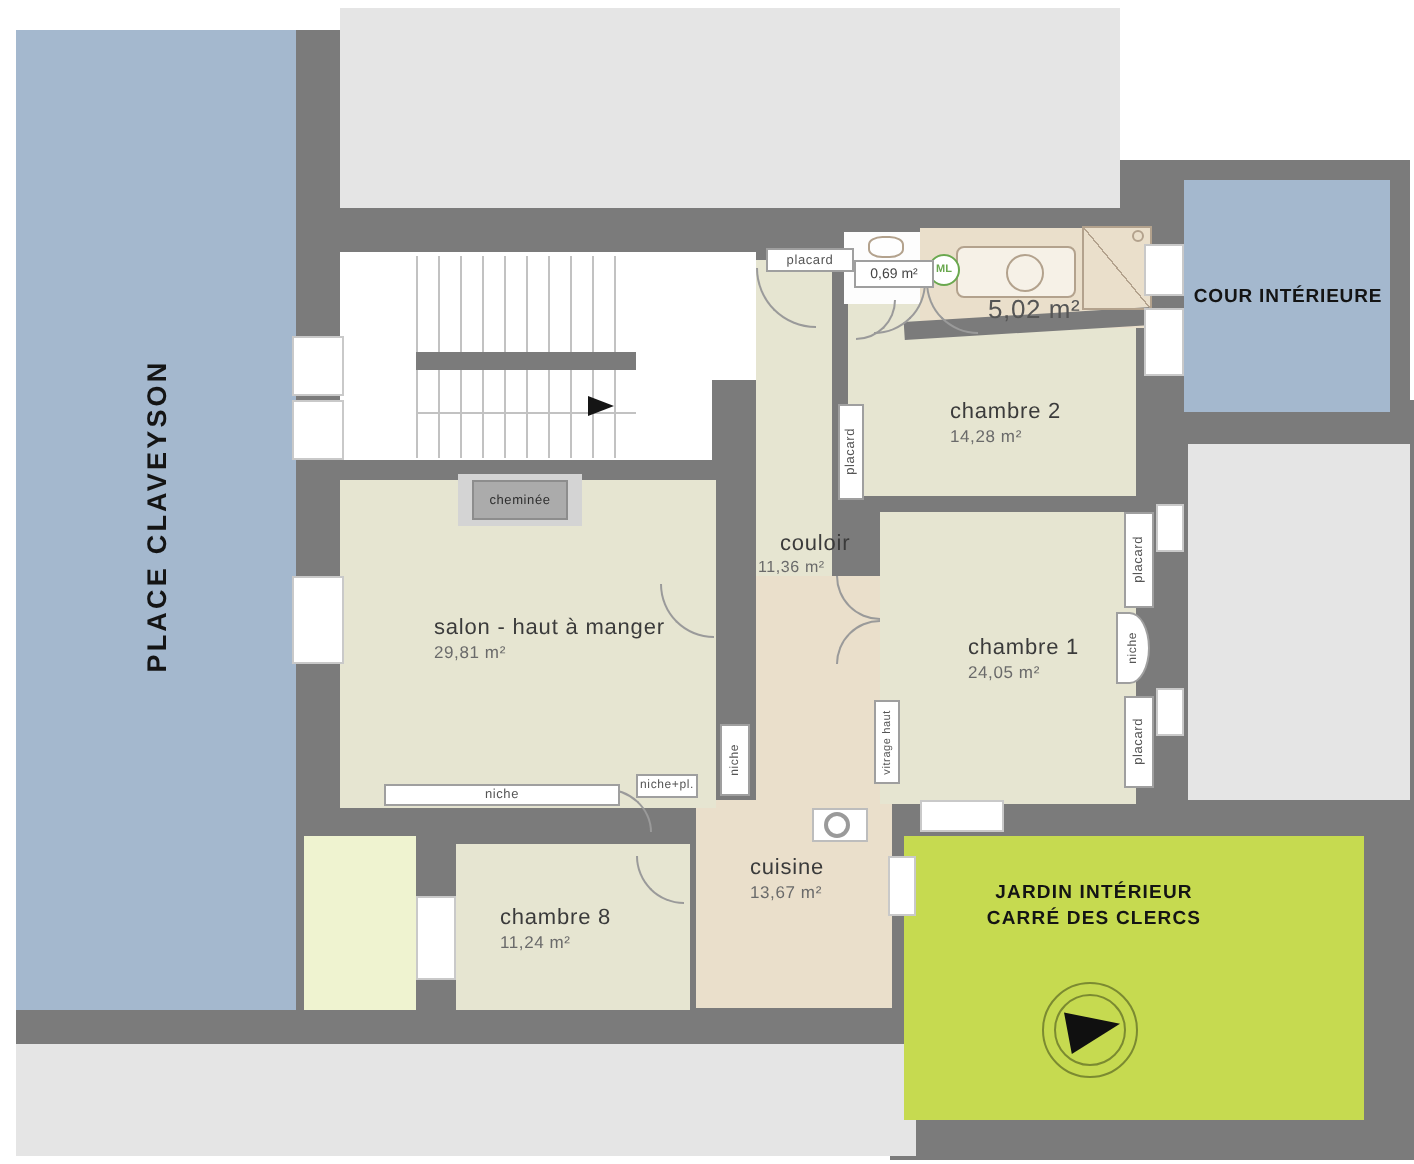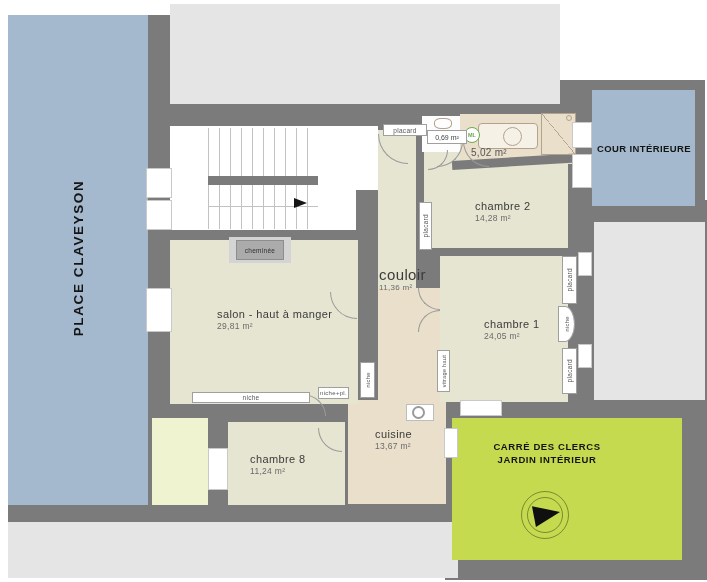--- a/index.html
+++ b/index.html
@@ -56,22 +56,22 @@
   <div class="a bldg" style="left:8px;top:522px;width:450px;height:56px;"></div>
   <div class="a bldg" style="left:594px;top:222px;width:111px;height:178px;"></div>
   <div class="a blue" style="left:592px;top:90px;width:103px;height:116px;"></div>
   <div class="a" style="left:592px;top:141px;width:104px;height:14px;display:flex;align-items:center;justify-content:center;">
     <span class="big-label" style="font-size:9.5px;letter-spacing:.4px;">COUR INTÉRIEURE</span>
   </div>
   <div class="a garden" style="left:452px;top:418px;width:230px;height:142px;"></div>
   <div class="a court-yellow" style="left:152px;top:418px;width:56px;height:87px;"></div>
 
   <div class="a" style="left:452px;top:440px;width:190px;height:30px;text-align:center;line-height:1.4;">
+    <div class="big-label" style="font-size:9.5px;letter-spacing:.6px;">JARDIN INTÉRIEUR</div>
     <div class="big-label" style="font-size:9.5px;letter-spacing:.6px;">CARRÉ DES CLERCS</div>
-    <div class="big-label" style="font-size:9.5px;letter-spacing:.6px;">JARDIN INTÉRIEUR</div>
   </div>
   <div class="a circ" style="left:521px;top:491px;width:46px;height:46px;border:1px solid rgba(30,40,10,.45);"></div>
   <div class="a circ" style="left:527px;top:497px;width:34px;height:34px;border:1px solid rgba(30,40,10,.45);"></div>
   <div class="a" style="left:532px;top:501px;width:28px;height:26px;background:#101010;clip-path:polygon(0 20%,100% 42%,14% 100%);"></div>
 
   <div class="a" style="left:170px;top:126px;width:208px;height:104px;background:#fff;"></div>
   <div class="a treads" style="left:208px;top:128px;width:110px;height:48px;"></div>
   <div class="a wall" style="left:208px;top:176px;width:110px;height:9px;"></div>
   <div class="a treads" style="left:208px;top:185px;width:110px;height:44px;"></div>
   <div class="a" style="left:208px;top:206px;width:110px;height:1px;background:#c2c2c2;"></div>
@@ -125,40 +125,40 @@
   <div class="a arc arc-tl" style="left:418px;top:310px;width:22px;height:22px;"></div>
   <div class="a arc arc-bl" style="left:330px;top:292px;width:27px;height:27px;"></div>
   <div class="a arc arc-tr" style="left:302px;top:394px;width:24px;height:22px;"></div>
   <div class="a arc arc-bl" style="left:318px;top:428px;width:24px;height:24px;"></div>
 
   <div class="a" style="left:217px;top:308px;">
     <div class="room-name">salon - haut à manger</div>
     <div class="room-area">29,81 m²</div>
   </div>
   <div class="a" style="left:379px;top:266px;">
-    <div class="room-name" style="font-size:15px;">couloir</div>
+    <div class="room-name" style="font-size:11px;margin-left:11px;">couloir</div>
     <div class="room-area" style="font-size:8px;">11,36 m²</div>
   </div>
   <div class="a" style="left:484px;top:318px;">
     <div class="room-name">chambre 1</div>
     <div class="room-area">24,05 m²</div>
   </div>
   <div class="a" style="left:475px;top:200px;">
     <div class="room-name">chambre 2</div>
     <div class="room-area">14,28 m²</div>
   </div>
   <div class="a" style="left:250px;top:453px;">
     <div class="room-name">chambre 8</div>
     <div class="room-area">11,24 m²</div>
   </div>
   <div class="a" style="left:375px;top:428px;">
     <div class="room-name">cuisine</div>
     <div class="room-area">13,67 m²</div>
   </div>
-  <div class="a room-area" style="left:471px;top:147px;font-size:10px;color:#555;">5,02 m²</div>
+  <div class="a room-area" style="left:494px;top:147px;font-size:13px;color:#555;">5,02 m²</div>
   <div class="a lblbox" style="left:427px;top:130px;width:40px;height:14px;">
     <span style="font-size:7px;color:#444;">0,69 m²</span>
   </div>
 
   <div class="a lblbox" style="left:383px;top:124px;width:44px;height:12px;">
     <span class="tiny">placard</span>
   </div>
   <div class="a lblbox" style="left:419px;top:202px;width:13px;height:48px;">
     <span class="vspan">placard</span>
   </div>

